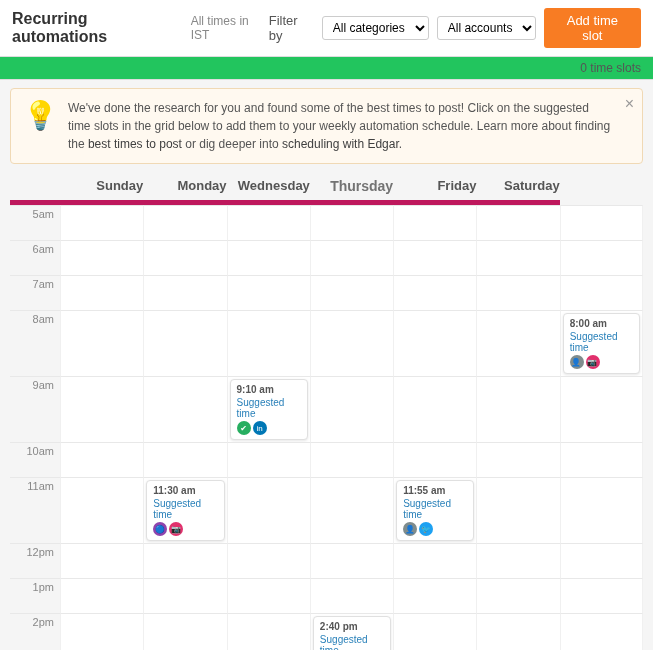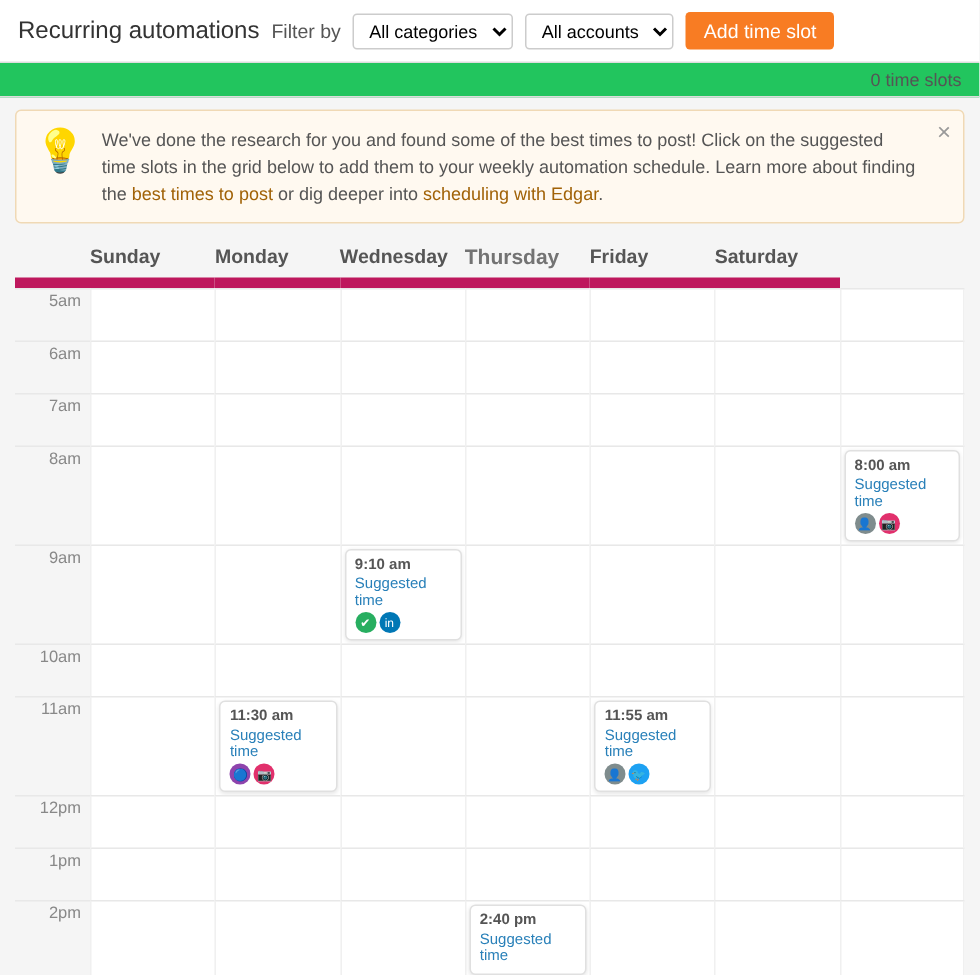--- a/index.html
+++ b/index.html
@@ -2,21 +2,21 @@
 <html><head>
   <meta charset="utf-8">
   <style>
     * { box-sizing: border-box; margin: 0; padding: 0; }
     body { font-family: Arial, sans-serif; font-size: 13px; background: #f5f5f5; color: #333; width: 653px; }
 
     .top-bar {
       display: flex; align-items: center; padding: 8px 12px;
       background: #fff; border-bottom: 1px solid #ddd;
     }
-    .top-bar-title { font-size: 16px; font-weight: normal; margin-right: 8px; }
+    .top-bar-title { font-size: 16px; font-weight: bold; margin-right: 8px; }
     .top-bar-subtitle { font-size: 12px; color: #888; margin-right: auto; }
     .filter-label { font-size: 13px; color: #555; margin-right: 8px; }
     .filter-select {
       border: 1px solid #ccc; border-radius: 3px; padding: 3px 6px;
       font-size: 12px; margin-right: 8px; background: #fff;
       appearance: auto;
     }
     .add-btn {
       background: #f87c23; color: #fff; border: none; border-radius: 3px;
       padding: 5px 12px; font-size: 13px; cursor: pointer;
@@ -27,35 +27,35 @@
       background: #22c55e; border-bottom: 1px solid #ddd;
     }
 
     .info-banner {
       background: #fff9f0; border: 1px solid #f0d9b5; margin: 8px 10px;
       border-radius: 4px; padding: 10px 30px 10px 12px; display: flex;
       align-items: flex-start; gap: 10px; position: relative;
     }
     .info-banner-icon { font-size: 28px; color: #e8a020; flex-shrink: 0; }
     .info-banner-text { font-size: 12px; color: #555; line-height: 1.5; }
-    .info-banner-text a { color: #a16207; text-decoration: none; }
+    .info-banner-text a { color: #404040; text-decoration: none; }
     .close-btn {
       position: absolute; top: 6px; right: 8px; background: none; border: none;
       font-size: 16px; cursor: pointer; color: #999;
     }
 
     .grid-container { padding: 0 10px 10px; background: #f5f5f5; }
 
     .grid-header-row {
       display: grid;
       grid-template-columns: 50px repeat(7, 1fr);
     }
     .grid-header-cell {
-      text-align: left; padding: 6px 0; font-size: 13px; font-weight: bold;
-      color: #555; border-bottom: 7px solid #be185d;
+      text-align: right; padding: 6px 0; font-size: 13px; font-weight: bold;
+      color: #555; border-bottom: 5px solid #be185d;
     }
     .grid-header-cell.thursday { color: #737373; font-weight: bold; font-size: 14px; }
     .time-row {
       display: grid;
       grid-template-columns: 50px repeat(7, 1fr);
       min-height: 35px;
     }
     .time-label {
       font-size: 11px; color: #888; text-align: right; padding-right: 6px;
       padding-top: 2px; border-top: 1px solid #e8e8e8;
@@ -83,20 +83,21 @@
     .icon-tw { background: #1da1f2; }
     .icon-green { background: #27ae60; }
     .icon-user { background: #7f8c8d; }
     .icon-multi { background: #8e44ad; }
   </style>
 </head>
 <body>
 
 <div class="top-bar">
   <span class="top-bar-title">Recurring automations</span>
+  <span class="top-bar-subtitle">All times in IST</span>
   <span class="filter-label">Filter by</span>
   <select class="filter-select">
     <option>All categories</option>
   </select>
   <select class="filter-select">
     <option>All accounts</option>
   </select>
   <button class="add-btn">Add time slot</button>
 </div>
 

